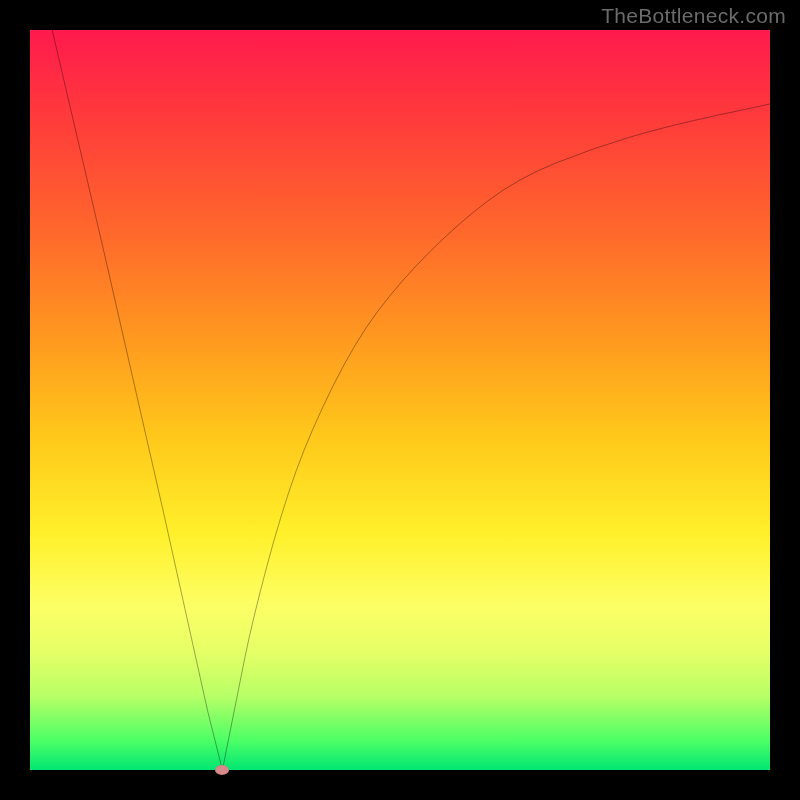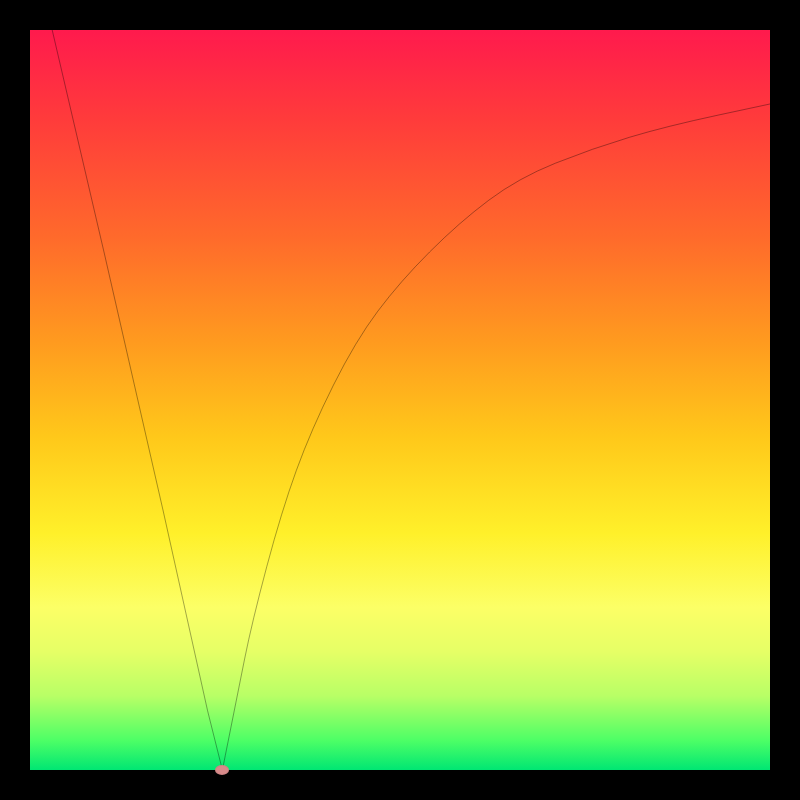--- a/index.html
+++ b/index.html
@@ -67,13 +67,14 @@
 </head>
 <body>
 
 <div class="frame">
   <div class="plot-area">
     <svg viewBox="0 0 100 100" preserveAspectRatio="none">
       <path d="M3 0 L10 30 L18 65 L24 92 L26 100 L26 100 Q26 100 27 95 Q28 90 29 85 Q30 80 32 72.5 Q34 65 36 59.5 Q38 54 41 48 Q44 42 47 38 Q50 34 54 30 Q58 26 62 23 Q66 20 71 18 Q76 16 81 14.5 Q86 13 93 11.5 L100 10" stroke="#000000" stroke-width="0.35" fill="none" vector-effect="non-scaling-stroke"></path>
     </svg>
     <div class="marker" style="left: 26%; top: 100%; background: rgb(216, 138, 138);"></div>
   </div>
+  <div class="watermark">TheBottleneck.com</div>
 </div>
 
 </body></html>

